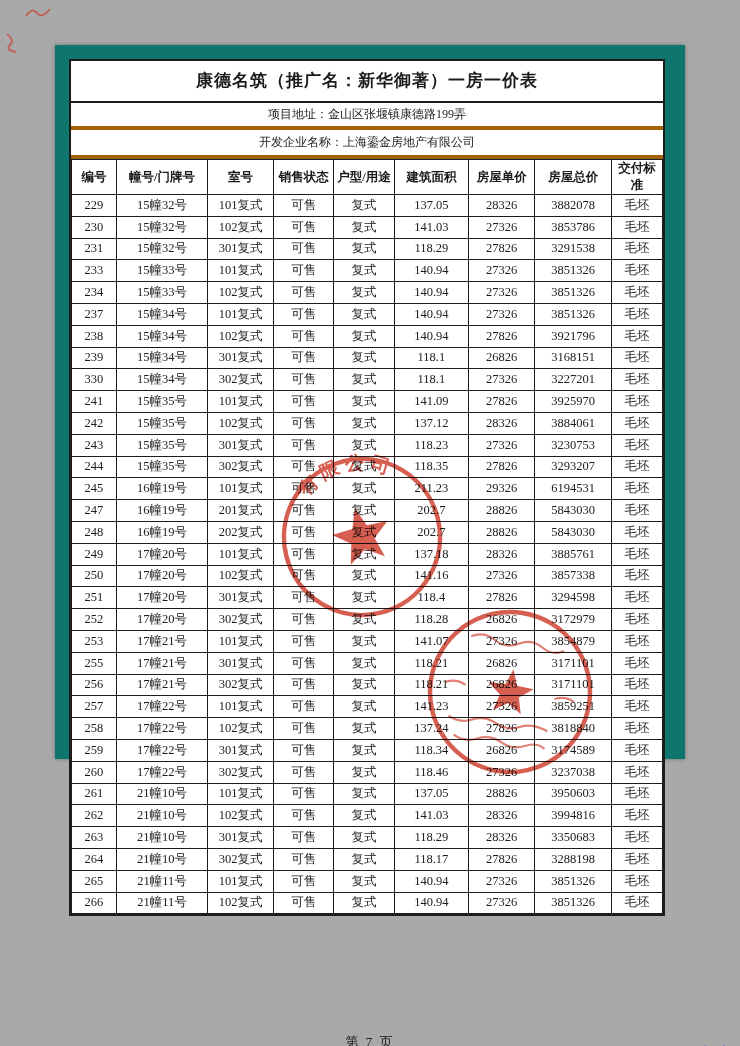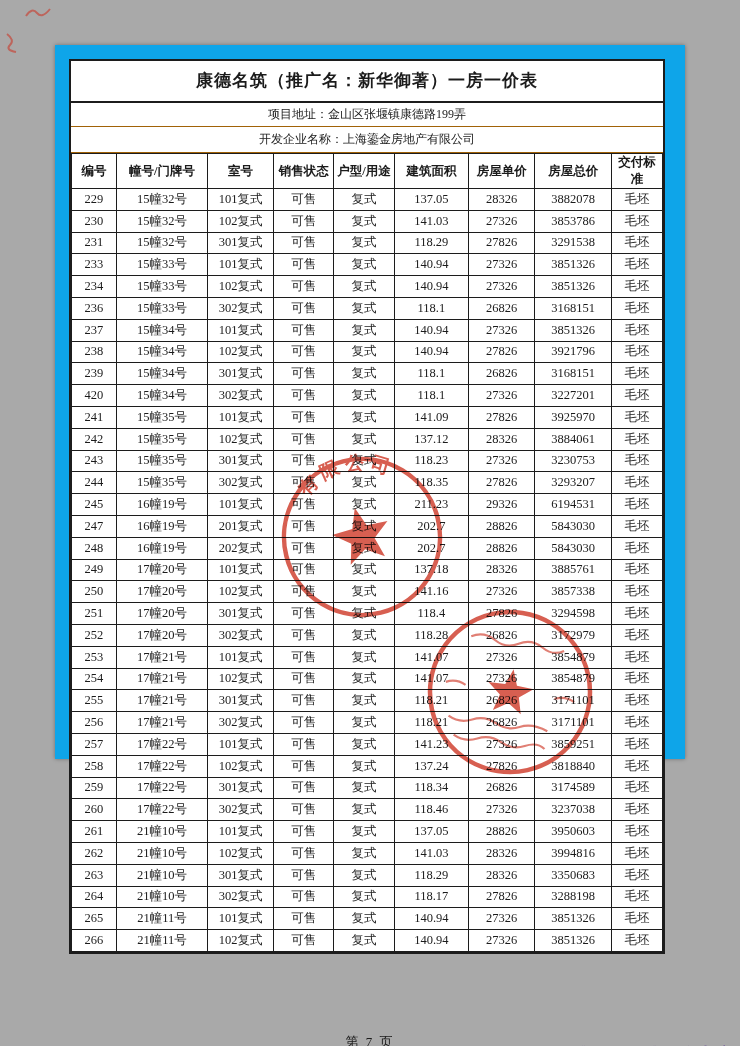--- a/index.html
+++ b/index.html
@@ -4,36 +4,36 @@
 <style>
   html,body{margin:0;padding:0;}
   body{
     width:740px;height:1046px;position:relative;overflow:hidden;
     background:#a9a9a9;
     font-family:"Liberation Serif","DejaVu Serif",serif;
     color:#1b1b1b;
   }
   .paper{
     position:absolute;left:55px;top:45px;width:630px;height:714px;
-    background:#0ea5e9;
+    background:#0f766e;
     box-shadow:0 0 4px rgba(0,0,0,.35);
   }
   .doc-box{
     position:absolute;left:14px;top:14px;width:596px;
     border:2px solid #1c1c1c;box-sizing:border-box;
     background:#fff;
   }
   .doc-title{
     height:40px;line-height:40px;text-align:center;
     font-size:17px;font-weight:bold;letter-spacing:1px;
     border-bottom:2px solid #1c1c1c;
   }
   .doc-sub{
     height:23px;line-height:23px;text-align:center;font-size:12px;
-    border-bottom:1px solid #a16207;
+    border-bottom:4px solid #a16207;
   }
   .doc-sub.second{height:25px;line-height:25px;}
   table.price{
     width:100%;border-collapse:collapse;table-layout:fixed;
   }
   table.price th{
     border:1px solid #1c1c1c;height:27px;font-size:12.5px;font-weight:bold;
     padding:0;text-align:center;vertical-align:middle;
   }
   table.price td{
@@ -157,65 +157,54 @@
             <td>15幢33号</td>
             <td>102复式</td>
             <td>可售</td>
             <td>复式</td>
             <td>140.94</td>
             <td>27326</td>
             <td>3851326</td>
             <td>毛坯</td>
           </tr>
           <tr>
-            <td>236</td>
-            <td>15幢33号</td>
-            <td>302复式</td>
+            <td>237</td>
+            <td>15幢34号</td>
+            <td>101复式</td>
+            <td>可售</td>
+            <td>复式</td>
+            <td>140.94</td>
+            <td>27326</td>
+            <td>3851326</td>
+            <td>毛坯</td>
+          </tr>
+          <tr>
+            <td>238</td>
+            <td>15幢34号</td>
+            <td>102复式</td>
+            <td>可售</td>
+            <td>复式</td>
+            <td>140.94</td>
+            <td>27826</td>
+            <td>3921796</td>
+            <td>毛坯</td>
+          </tr>
+          <tr>
+            <td>239</td>
+            <td>15幢34号</td>
+            <td>301复式</td>
             <td>可售</td>
             <td>复式</td>
             <td>118.1</td>
             <td>26826</td>
             <td>3168151</td>
             <td>毛坯</td>
           </tr>
           <tr>
-            <td>237</td>
-            <td>15幢34号</td>
-            <td>101复式</td>
-            <td>可售</td>
-            <td>复式</td>
-            <td>140.94</td>
-            <td>27326</td>
-            <td>3851326</td>
-            <td>毛坯</td>
-          </tr>
-          <tr>
-            <td>238</td>
-            <td>15幢34号</td>
-            <td>102复式</td>
-            <td>可售</td>
-            <td>复式</td>
-            <td>140.94</td>
-            <td>27826</td>
-            <td>3921796</td>
-            <td>毛坯</td>
-          </tr>
-          <tr>
-            <td>239</td>
-            <td>15幢34号</td>
-            <td>301复式</td>
-            <td>可售</td>
-            <td>复式</td>
-            <td>118.1</td>
-            <td>26826</td>
-            <td>3168151</td>
-            <td>毛坯</td>
-          </tr>
-          <tr>
-            <td>420</td>
+            <td>330</td>
             <td>15幢34号</td>
             <td>302复式</td>
             <td>可售</td>
             <td>复式</td>
             <td>118.1</td>
             <td>27326</td>
             <td>3227201</td>
             <td>毛坯</td>
           </tr>
           <tr>
@@ -336,31 +325,20 @@
             <td>复式</td>
             <td>118.28</td>
             <td>26826</td>
             <td>3172979</td>
             <td>毛坯</td>
           </tr>
           <tr>
             <td>253</td>
             <td>17幢21号</td>
             <td>101复式</td>
-            <td>可售</td>
-            <td>复式</td>
-            <td>141.07</td>
-            <td>27326</td>
-            <td>3854879</td>
-            <td>毛坯</td>
-          </tr>
-          <tr>
-            <td>254</td>
-            <td>17幢21号</td>
-            <td>102复式</td>
             <td>可售</td>
             <td>复式</td>
             <td>141.07</td>
             <td>27326</td>
             <td>3854879</td>
             <td>毛坯</td>
           </tr>
           <tr>
             <td>255</td>
             <td>17幢21号</td>

